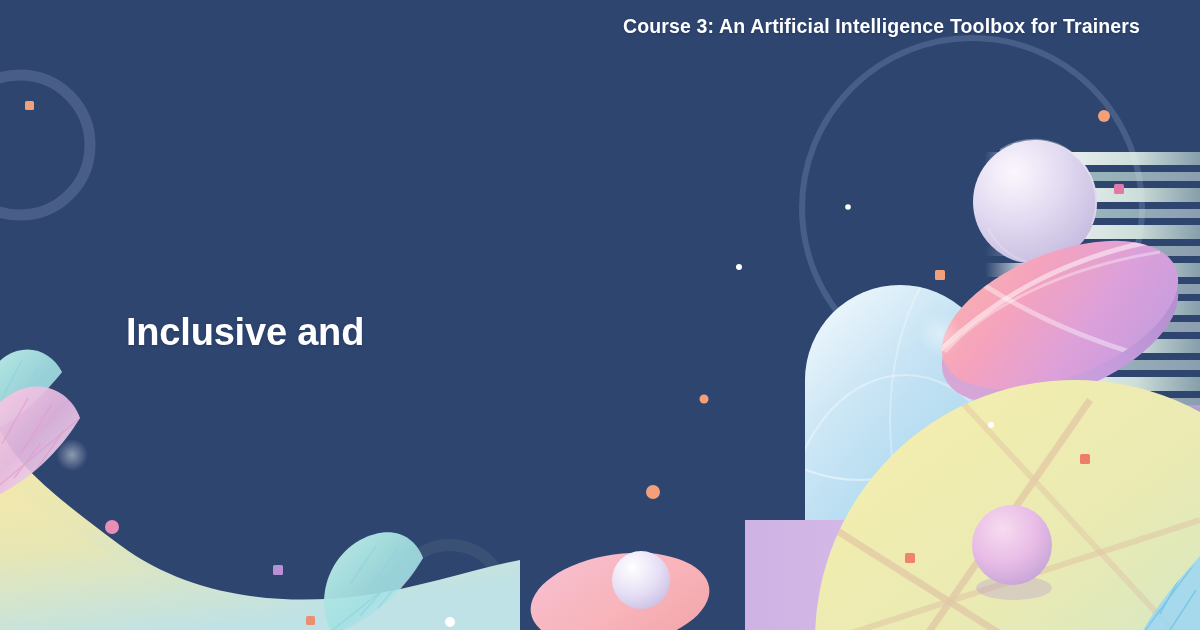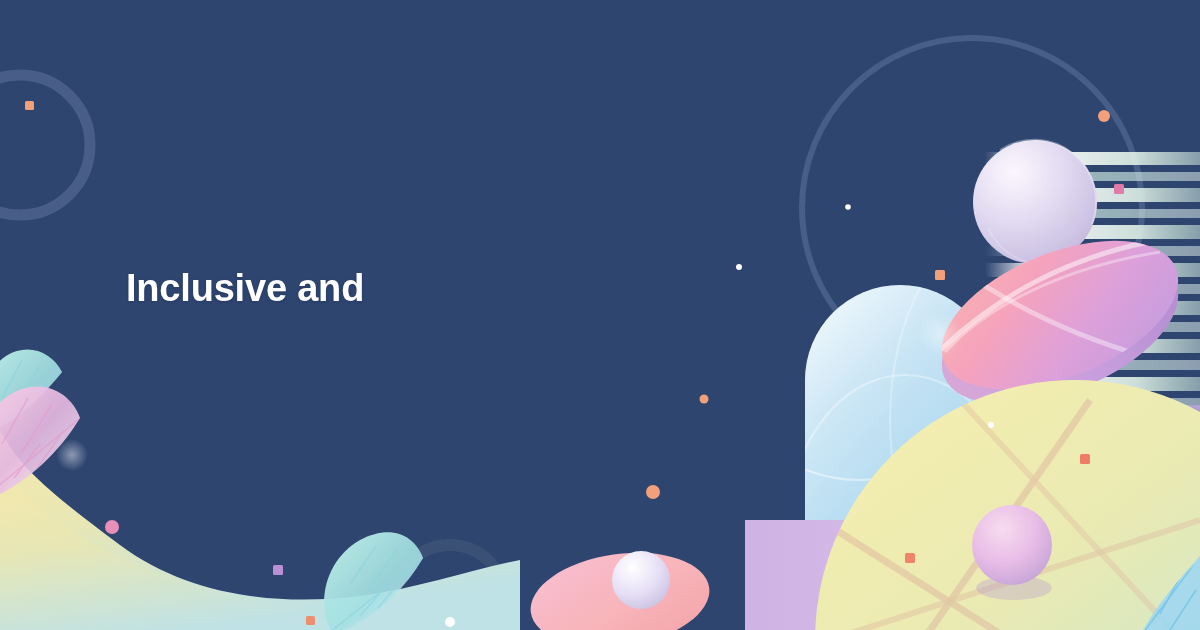--- a/index.html
+++ b/index.html
@@ -32,21 +32,21 @@
   .slide-title {
     position: absolute;
     left: 126px; top: 265px;
     color: #ffffff;
     font-size: 38px;
     font-weight: bold;
     line-height: 1.22;
     letter-spacing: -0.2px;
     text-shadow: 0 1px 3px rgba(20,34,64,.30);
   }
-  .slide-title .line { display: block; }
+  .slide-title .line { display: block; margin-top: 44px; }
 </style>
 </head>
 <body>
 
 <div id="slide">
 
   <svg id="artwork" viewBox="0 0 1200 630" xmlns="http://www.w3.org/2000/svg" aria-hidden="true">
     <defs>
 
       <linearGradient id="gArch" x1="0" y1="0" x2="0.35" y2="1">
@@ -300,18 +300,19 @@
         <circle cx="653" cy="492" r="7" fill="#f2a07a"></circle>
         <circle cx="112" cy="527" r="7" fill="#e88fb8"></circle>
         <rect x="273" y="565" width="10" height="10" rx="1.5" fill="#b98fd6"></rect>
         <rect x="905" y="553" width="10" height="10" rx="1.5" fill="#ef6a5a" opacity=".8"></rect>
         <circle cx="450" cy="622" r="5" fill="#ffffff"></circle>
         <rect x="306" y="616" width="9" height="9" rx="1.5" fill="#f2805a" opacity=".85"></rect>
       </g>
     </g>
   </svg>
 
+  <div class="course-header">Course 3: An Artificial Intelligence Toolbox for Trainers</div>
 
   <div class="slide-title">
     <span class="line">Inclusive and</span>
   </div>
 
 </div>
 
 </body></html>

